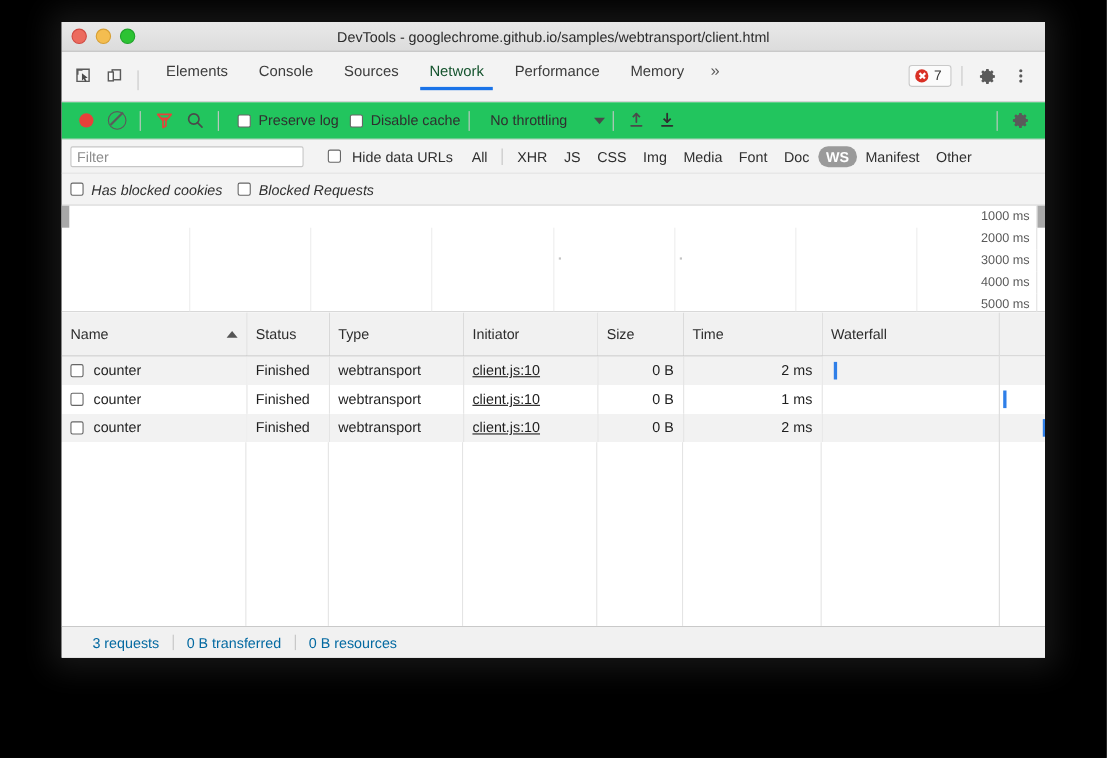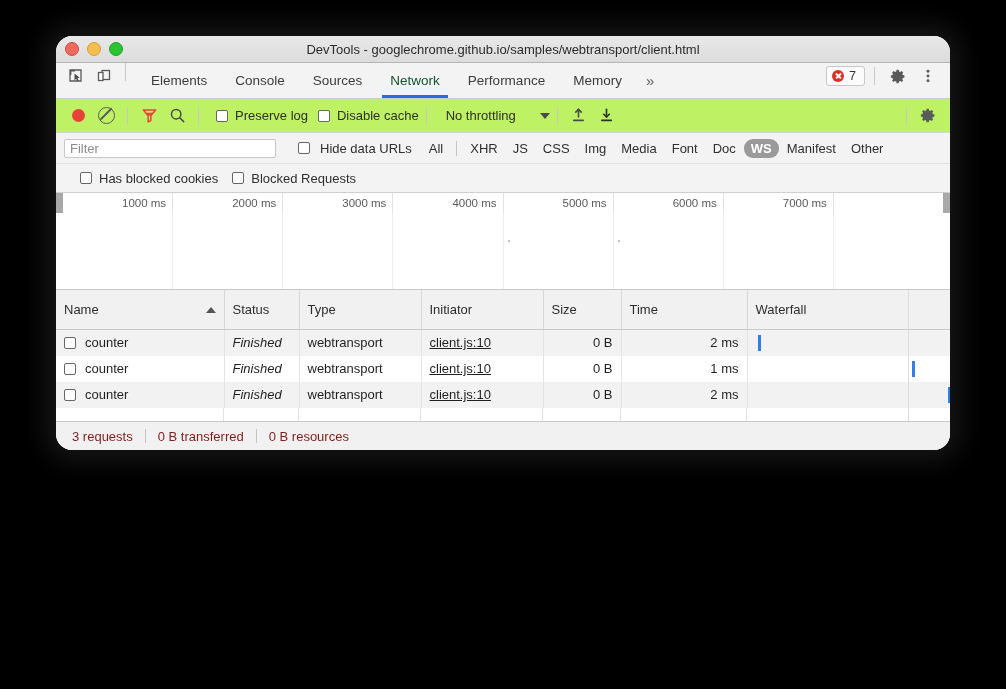--- a/index.html
+++ b/index.html
@@ -15,25 +15,25 @@
   #root {
     position: relative;
     width: 1006px;
     height: 689px;
   }
 
   
   .window {
     position: absolute;
     left: 56px;
-    top: 36px;
+    top: 20px;
     width: 894px;
-    height: 414px;
+    height: 578px;
     background: #ffffff;
-    border-radius: 16px;
+    border-radius: 0;
     box-shadow: 0 0 26px 10px rgba(255,255,255,0.09);
     overflow: hidden;
     display: flex;
     flex-direction: column;
   }
 
   
   .titlebar {
     height: 26px;
     min-height: 26px;
@@ -65,22 +65,22 @@
     pointer-events: none;
   }
 
   
   .tabstrip {
     height: 35px;
     min-height: 35px;
     background: #f3f3f3;
     border-bottom: 1px solid #cdcdcd;
     display: flex;
-    align-items: flex-start;
-    padding: 0 8px 0 6px;
+    align-items: flex-end;
+    padding: 0 8px 10px 6px;
   }
   .icon-btn {
     width: 28px; height: 26px;
     display: flex; align-items: center; justify-content: center;
     cursor: default;
   }
   .vdivider {
     width: 1px; height: 18px;
     background: #c8c8c8;
     margin: 0 7px;
@@ -148,21 +148,21 @@
     background: #fff;
   }
   .err-circle::before { transform: rotate(45deg); }
   .err-circle::after { transform: rotate(-45deg); }
   .err-count { font-size: 12.5px; color: #333; }
 
   
   .nettoolbar {
     height: 33px;
     min-height: 33px;
-    background: #bef264;
+    background: #22c55e;
     border-bottom: 1px solid #d6d6d6;
     display: flex;
     align-items: center;
     padding-left: 8px;
     padding-right: 8px;
   }
   .record-dot {
     width: 13px; height: 13px;
     border-radius: 50%;
     background: #e8413a;
@@ -280,21 +280,22 @@
   }
 
   
   .blockedbar {
     height: 28px;
     min-height: 28px;
     background: #f3f3f3;
     border-bottom: 1px solid #cfcfcf;
     display: flex;
     align-items: center;
-    padding-left: 24px;
+    padding-left: 8px;
+    font-style: italic;
   }
   .blockedbar .cb-label { margin-left: 0; margin-right: 14px; }
 
   
   .overview {
     height: 96px;
     min-height: 96px;
     background: #ffffff;
     border-bottom: 1px solid #c8c8c8;
     position: relative;
@@ -308,20 +309,21 @@
   }
   .ov-body {
     flex: 1;
     position: relative;
   }
   .ov-ticks {
     position: absolute;
     left: 0; right: 0; top: 0;
     height: 20px;
     display: flex;
+    flex-direction: column;
   }
   .ov-tick {
     flex: 1;
     border-right: 1px solid #e2e2e2;
     font-size: 11.5px;
     color: #5a5a5a;
     text-align: right;
     padding-right: 6px;
     line-height: 20px;
     box-sizing: border-box;
@@ -393,21 +395,21 @@
     box-sizing: border-box;
     border-right: 1px solid #e4e4e4;
     color: #1f1f1f;
     white-space: nowrap;
     overflow: hidden;
   }
   table.reqs tbody td:last-child { border-right: none; }
   tr.odd td { background: #f2f2f2; }
   tr.even td { background: #ffffff; }
   .name-cell { display: flex; align-items: center; gap: 9px; }
-  .status-cell { color: #5d5d5d; font-style: italic; }
+  .status-cell { color: #5d5d5d; }
   .num-cell { text-align: right; margin-top: 28px; }
   .initiator-link {
     color: #1f1f1f;
     text-decoration: underline;
     cursor: default;
   }
   .waterfall-cell { position: relative; padding: 0; }
   .wf-bar {
     position: absolute;
     top: 5px;
@@ -432,23 +434,23 @@
   }
 
   
   .footer {
     height: 28px;
     min-height: 28px;
     background: #f1f1f1;
     border-top: 1px solid #c9c9c9;
     display: flex;
     align-items: center;
-    padding-left: 16px;
-    font-size: 13px;
-    color: #7f1d1d;
+    padding-left: 28px;
+    font-size: 13px;
+    color: #0369a1;
   }
   .footer-sep {
     width: 1px;
     height: 14px;
     background: #c4c4c4;
     margin: 0 12px;
   }
 </style>
 </head>
 <body>

